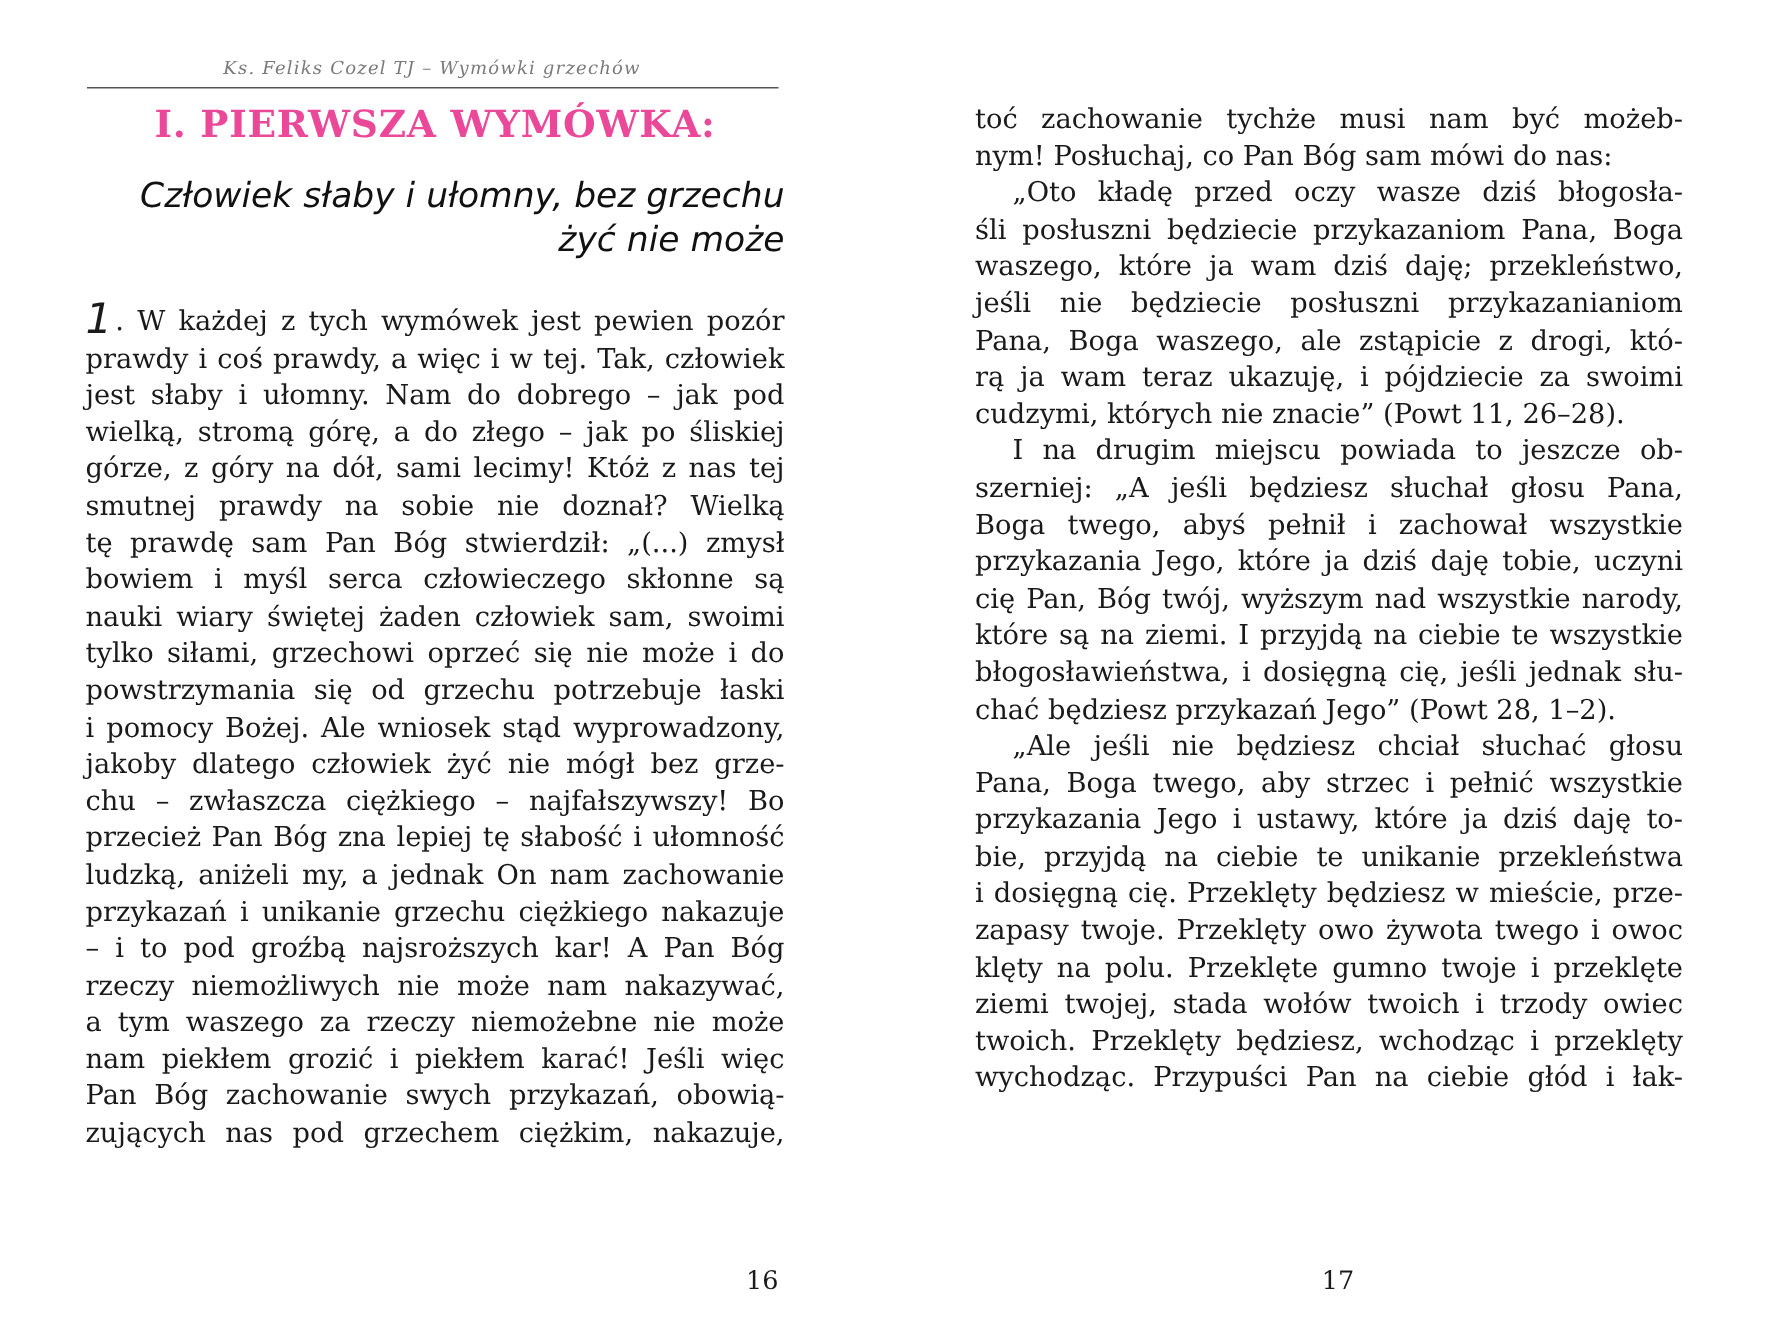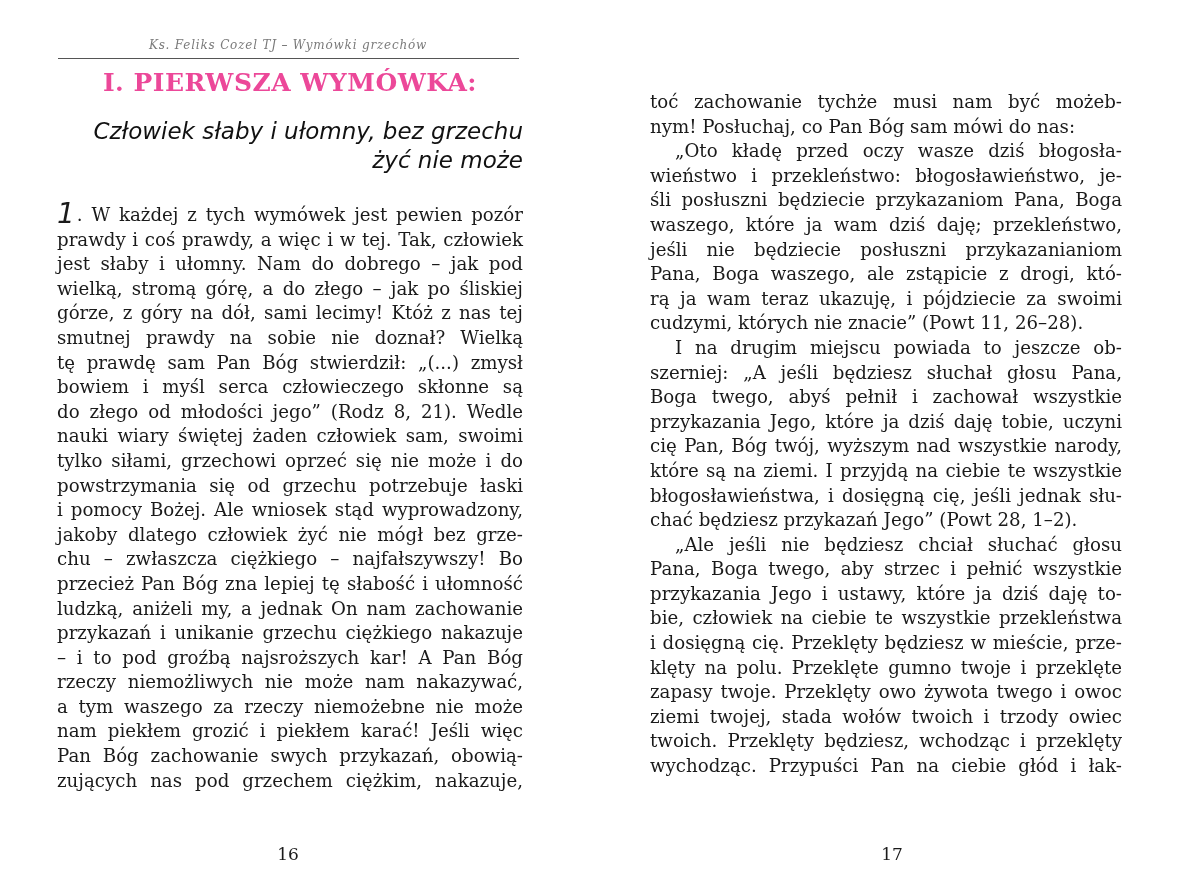--- a/index.html
+++ b/index.html
@@ -21,35 +21,35 @@
     position: absolute; top: 105px; left: 0; width: 466px; text-align: right;
     font-family: "DejaVu Sans", sans-serif; font-style: italic; font-size: 23px; line-height: 29px; color: #111;
     font-weight: 300;
   }
   .body-text {
     position: absolute; left: 0; width: 466px;
     font-family: "DejaVu Serif", serif; font-size: 18.2px; line-height: 24.6px;
     text-align: justify; color: #1a1a1a;
   }
   #left-body { top: 191px; }
-  #right-body { top: 78px; width: 472px; }
+  #right-body { top: 56px; width: 472px; }
   .line { display: block; white-space: nowrap; text-align-last: justify; text-align: justify; height: 24.6px; }
   .line.last { text-align-last: left; }
   .line.indent { padding-left: 25px; }
   .line span.t { display: block; text-align: justify; text-align-last: justify; }
   .line.last span.t { text-align-last: left; }
   .dropnum {
     font-family: "DejaVu Sans", sans-serif; font-style: italic; font-size: 28px; font-weight: 300;
     line-height: 20px; vertical-align: -2px; margin-right: 2px;
   }
   .page-number {
     position: absolute; top: 832px; width: 100%; text-align: center;
     font-family: "DejaVu Serif", serif; font-size: 17px; color: #1a1a1a;
   }
-  #left-page .page-number { left: 0; width: 462px; }
+  #left-page .page-number { left: 0; width: 462px; text-align: right; }
   #right-page .page-number { left: 0; width: 484px; }
 </style>
 </head>
 <body>
 
 <div class="page" id="left-page">
   <div class="running-head">Ks. Feliks Cozel TJ – Wymówki grzechów</div>
   <div class="head-rule"></div>
   <div class="chapter-title">I. PIERWSZA WYMÓWKA:</div>
   <div class="chapter-subtitle">
@@ -75,23 +75,20 @@
       <div class="line">
         <span class="t">smutnej prawdy na sobie nie doznał? Wielką</span>
       </div>
       <div class="line">
         <span class="t">tę prawdę sam Pan Bóg stwierdził: „(...) zmysł</span>
       </div>
       <div class="line">
         <span class="t">bowiem i myśl serca człowieczego skłonne są</span>
       </div>
       <div class="line">
-        <span class="t">do złego od młodości jego” (Rodz 8, 21). Wedle</span>
-      </div>
-      <div class="line">
         <span class="t">nauki wiary świętej żaden człowiek sam, swoimi</span>
       </div>
       <div class="line">
         <span class="t">tylko siłami, grzechowi oprzeć się nie może i do</span>
       </div>
       <div class="line">
         <span class="t">powstrzymania się od grzechu potrzebuje łaski</span>
       </div>
       <div class="line">
         <span class="t">i pomocy Bożej. Ale wniosek stąd wyprowadzony,</span>
@@ -138,23 +135,20 @@
       <div class="line">
         <span class="t">toć zachowanie tychże musi nam być możeb-</span>
       </div>
       <div class="line last">
         <span class="t">nym! Posłuchaj, co Pan Bóg sam mówi do nas:</span>
       </div>
       <div class="line indent">
         <span class="t">„Oto kładę przed oczy wasze dziś błogosła-</span>
       </div>
       <div class="line">
-        <span class="t">wieństwo i przekleństwo: błogosławieństwo, je-</span>
-      </div>
-      <div class="line">
         <span class="t">śli posłuszni będziecie przykazaniom Pana, Boga</span>
       </div>
       <div class="line">
         <span class="t">waszego, które ja wam dziś daję; przekleństwo,</span>
       </div>
       <div class="line">
         <span class="t">jeśli nie będziecie posłuszni przykazanianiom</span>
       </div>
       <div class="line">
         <span class="t">Pana, Boga waszego, ale zstąpicie z drogi, któ-</span>
@@ -192,30 +186,30 @@
       <div class="line indent">
         <span class="t">„Ale jeśli nie będziesz chciał słuchać głosu</span>
       </div>
       <div class="line">
         <span class="t">Pana, Boga twego, aby strzec i pełnić wszystkie</span>
       </div>
       <div class="line">
         <span class="t">przykazania Jego i ustawy, które ja dziś daję to-</span>
       </div>
       <div class="line">
-        <span class="t">bie, człowiek na ciebie te wszystkie przekleństwa</span>
+        <span class="t">bie, przyjdą na ciebie te unikanie przekleństwa</span>
       </div>
       <div class="line">
         <span class="t">i dosięgną cię. Przeklęty będziesz w mieście, prze-</span>
       </div>
       <div class="line">
+        <span class="t">zapasy twoje. Przeklęty owo żywota twego i owoc</span>
+      </div>
+      <div class="line">
         <span class="t">klęty na polu. Przeklęte gumno twoje i przeklęte</span>
-      </div>
-      <div class="line">
-        <span class="t">zapasy twoje. Przeklęty owo żywota twego i owoc</span>
       </div>
       <div class="line">
         <span class="t">ziemi twojej, stada wołów twoich i trzody owiec</span>
       </div>
       <div class="line">
         <span class="t">twoich. Przeklęty będziesz, wchodząc i przeklęty</span>
       </div>
       <div class="line">
         <span class="t">wychodząc. Przypuści Pan na ciebie głód i łak-</span>
       </div>

